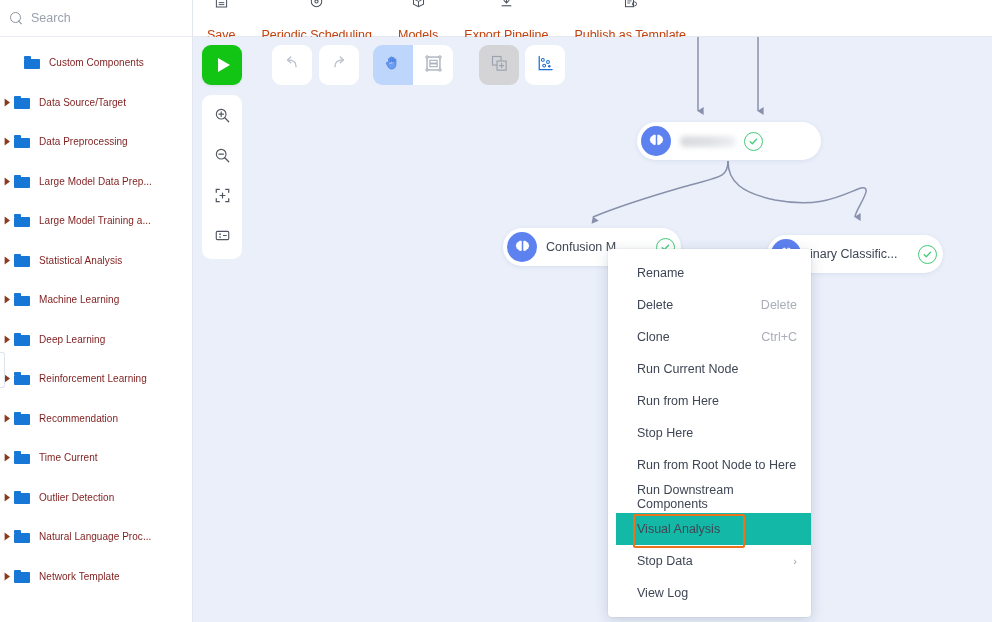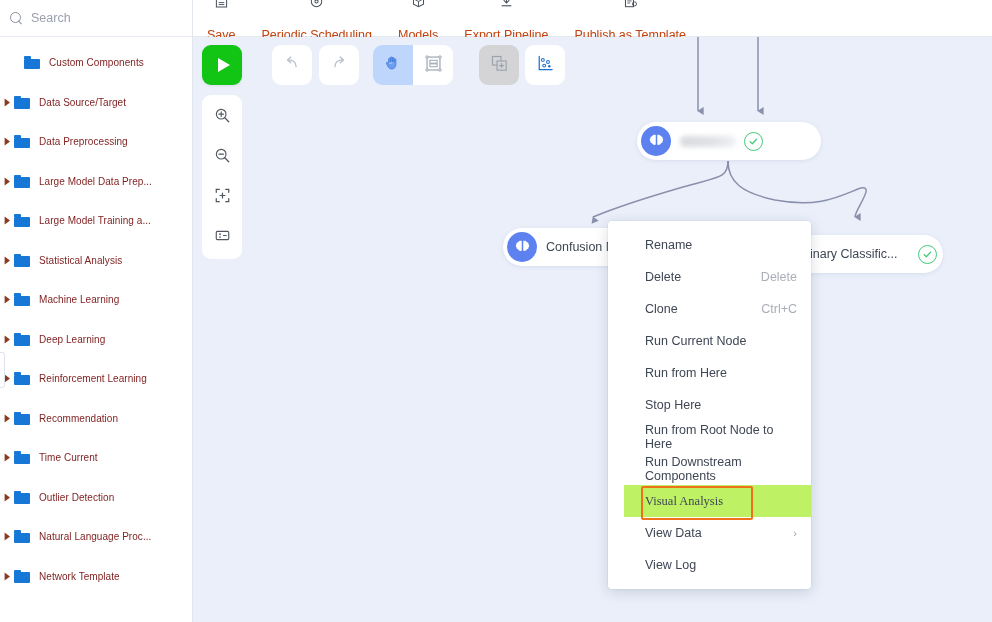--- a/index.html
+++ b/index.html
@@ -307,39 +307,39 @@
   svg.edges {
     position: absolute;
     left: 0; top: 0;
     width: 100%; height: 100%;
     pointer-events: none;
   }
 
   
   #ctxmenu {
     position: absolute;
-    left: 415px; top: 184px;
+    left: 415px; top: 212px;
     width: 203px;
     background: #ffffff;
     border-radius: 4px;
     box-shadow: 0 3px 14px rgba(30,45,80,0.17), 0 0 0 1px rgba(0,0,0,0.03);
-    padding: 8px 0 8px 16px;
+    padding: 8px 0 8px 8px;
     z-index: 50;
   }
   .mi {
     height: 32px;
     display: flex;
     align-items: center;
     padding: 0 14px 0 21px;
     font-size: 12.5px;
     color: #3f4654;
     cursor: pointer;
     position: relative;
   }
-  .mi.hovered { background: #bef264; font-family: Liberation Serif, serif; }
+  .mi.hovered { background: #14b8a6; }
   .mi .sc {
     margin-left: auto;
     color: #a9aeb8;
     font-size: 12.5px;
   }
   .mi .arrow {
     margin-left: auto;
     color: #9aa0ab;
     font-size: 11px;
     line-height: 1;
@@ -804,21 +804,21 @@
         <div class="mi">
           <span>Run from Root Node to Here</span>
         </div>
         <div class="mi">
           <span>Run Downstream Components</span>
         </div>
         <div class="mi hovered highlight">
           <span>Visual Analysis</span>
         </div>
         <div class="mi">
-          <span>View Data</span>
+          <span>Stop Data</span>
           <span class="arrow">›</span>
         </div>
         <div class="mi">
           <span>View Log</span>
         </div>
       </div>
 
     </div>
   </div>
 </div>

